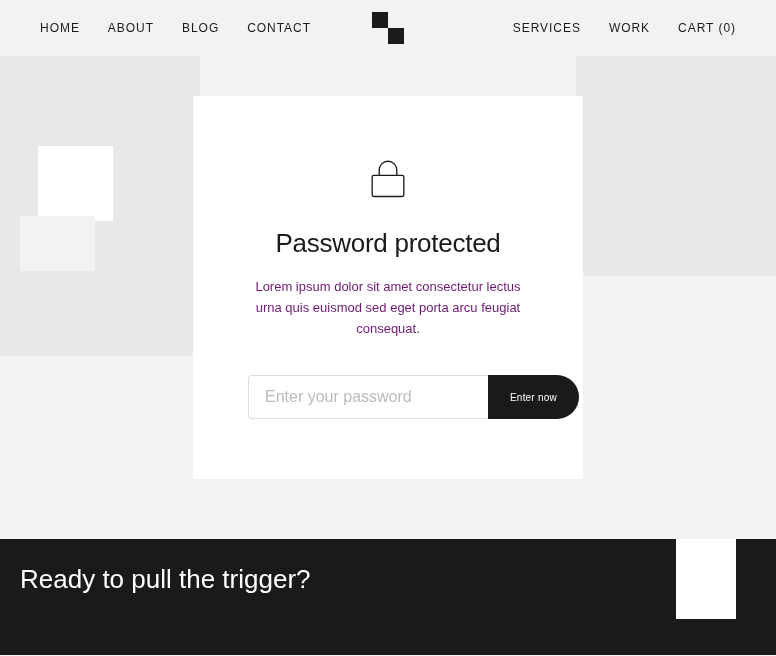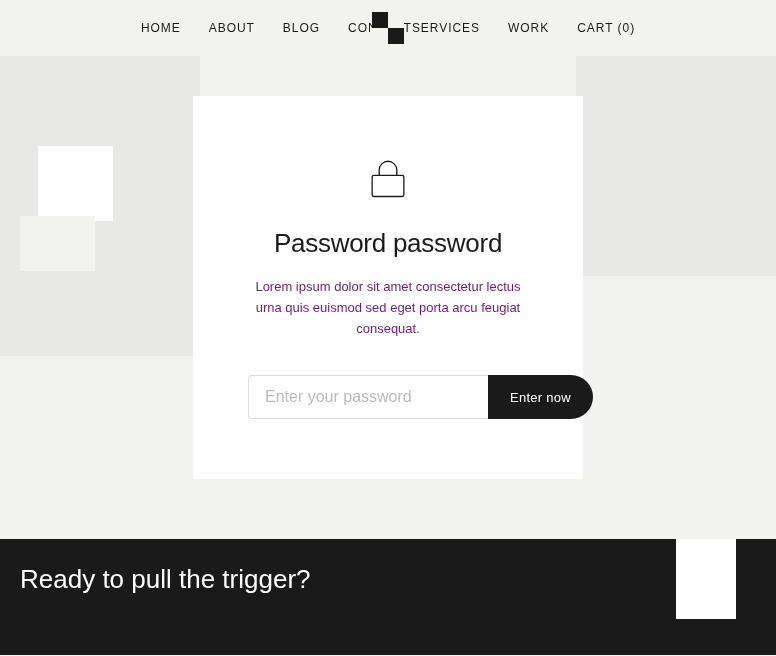--- a/index.html
+++ b/index.html
@@ -14,21 +14,21 @@
       color: #1a1a1a;
       width: 776px;
       min-height: 656px;
       overflow-x: hidden;
     }
 
     
     .navbar {
       display: flex;
       align-items: center;
-      justify-content: center;
+      justify-content: space-between;
       padding: 0 40px;
       height: 56px;
       background-color: #f2f2f0;
       position: relative;
     }
 
     .nav-left {
       display: flex;
       gap: 28px;
       align-items: center;
@@ -185,21 +185,21 @@
 
     .password-input::placeholder {
       color: #bbb;
     }
 
     .enter-btn {
       background: #1a1a1a;
       color: #fff;
       border: none;
       padding: 12px 22px;
-      font-size: 13px;
+      font-size: 10px;
       font-weight: 500;
       cursor: pointer;
       border-radius: 0 24px 24px 0;
       white-space: nowrap;
       letter-spacing: 0.02em;
     }
 
     
     .footer-strip {
       background: #1a1a1a;
@@ -279,21 +279,21 @@
 
   <div class="password-card">
 
     <div class="lock-icon-wrap">
       <svg viewBox="0 0 44 50" fill="none" xmlns="http://www.w3.org/2000/svg">
         <rect x="4" y="22" width="36" height="24" rx="2" stroke="#1a1a1a" stroke-width="1.5" fill="none"></rect>
         <path d="M12 22V16C12 10.477 16.477 6 22 6C27.523 6 32 10.477 32 16V22" stroke="#1a1a1a" stroke-width="1.5" fill="none"></path>
       </svg>
     </div>
 
-    <h2 class="card-title">Password password</h2>
+    <h2 class="card-title">Password protected</h2>
     <p class="card-description">Lorem ipsum dolor sit amet consectetur lectus urna quis euismod sed eget porta arcu feugiat consequat.</p>
 
     <div class="password-form">
       <input class="password-input" type="password" placeholder="Enter your password" style="">
       <button class="enter-btn">Enter now</button>
     </div>
 
   </div>
 
 </div>

